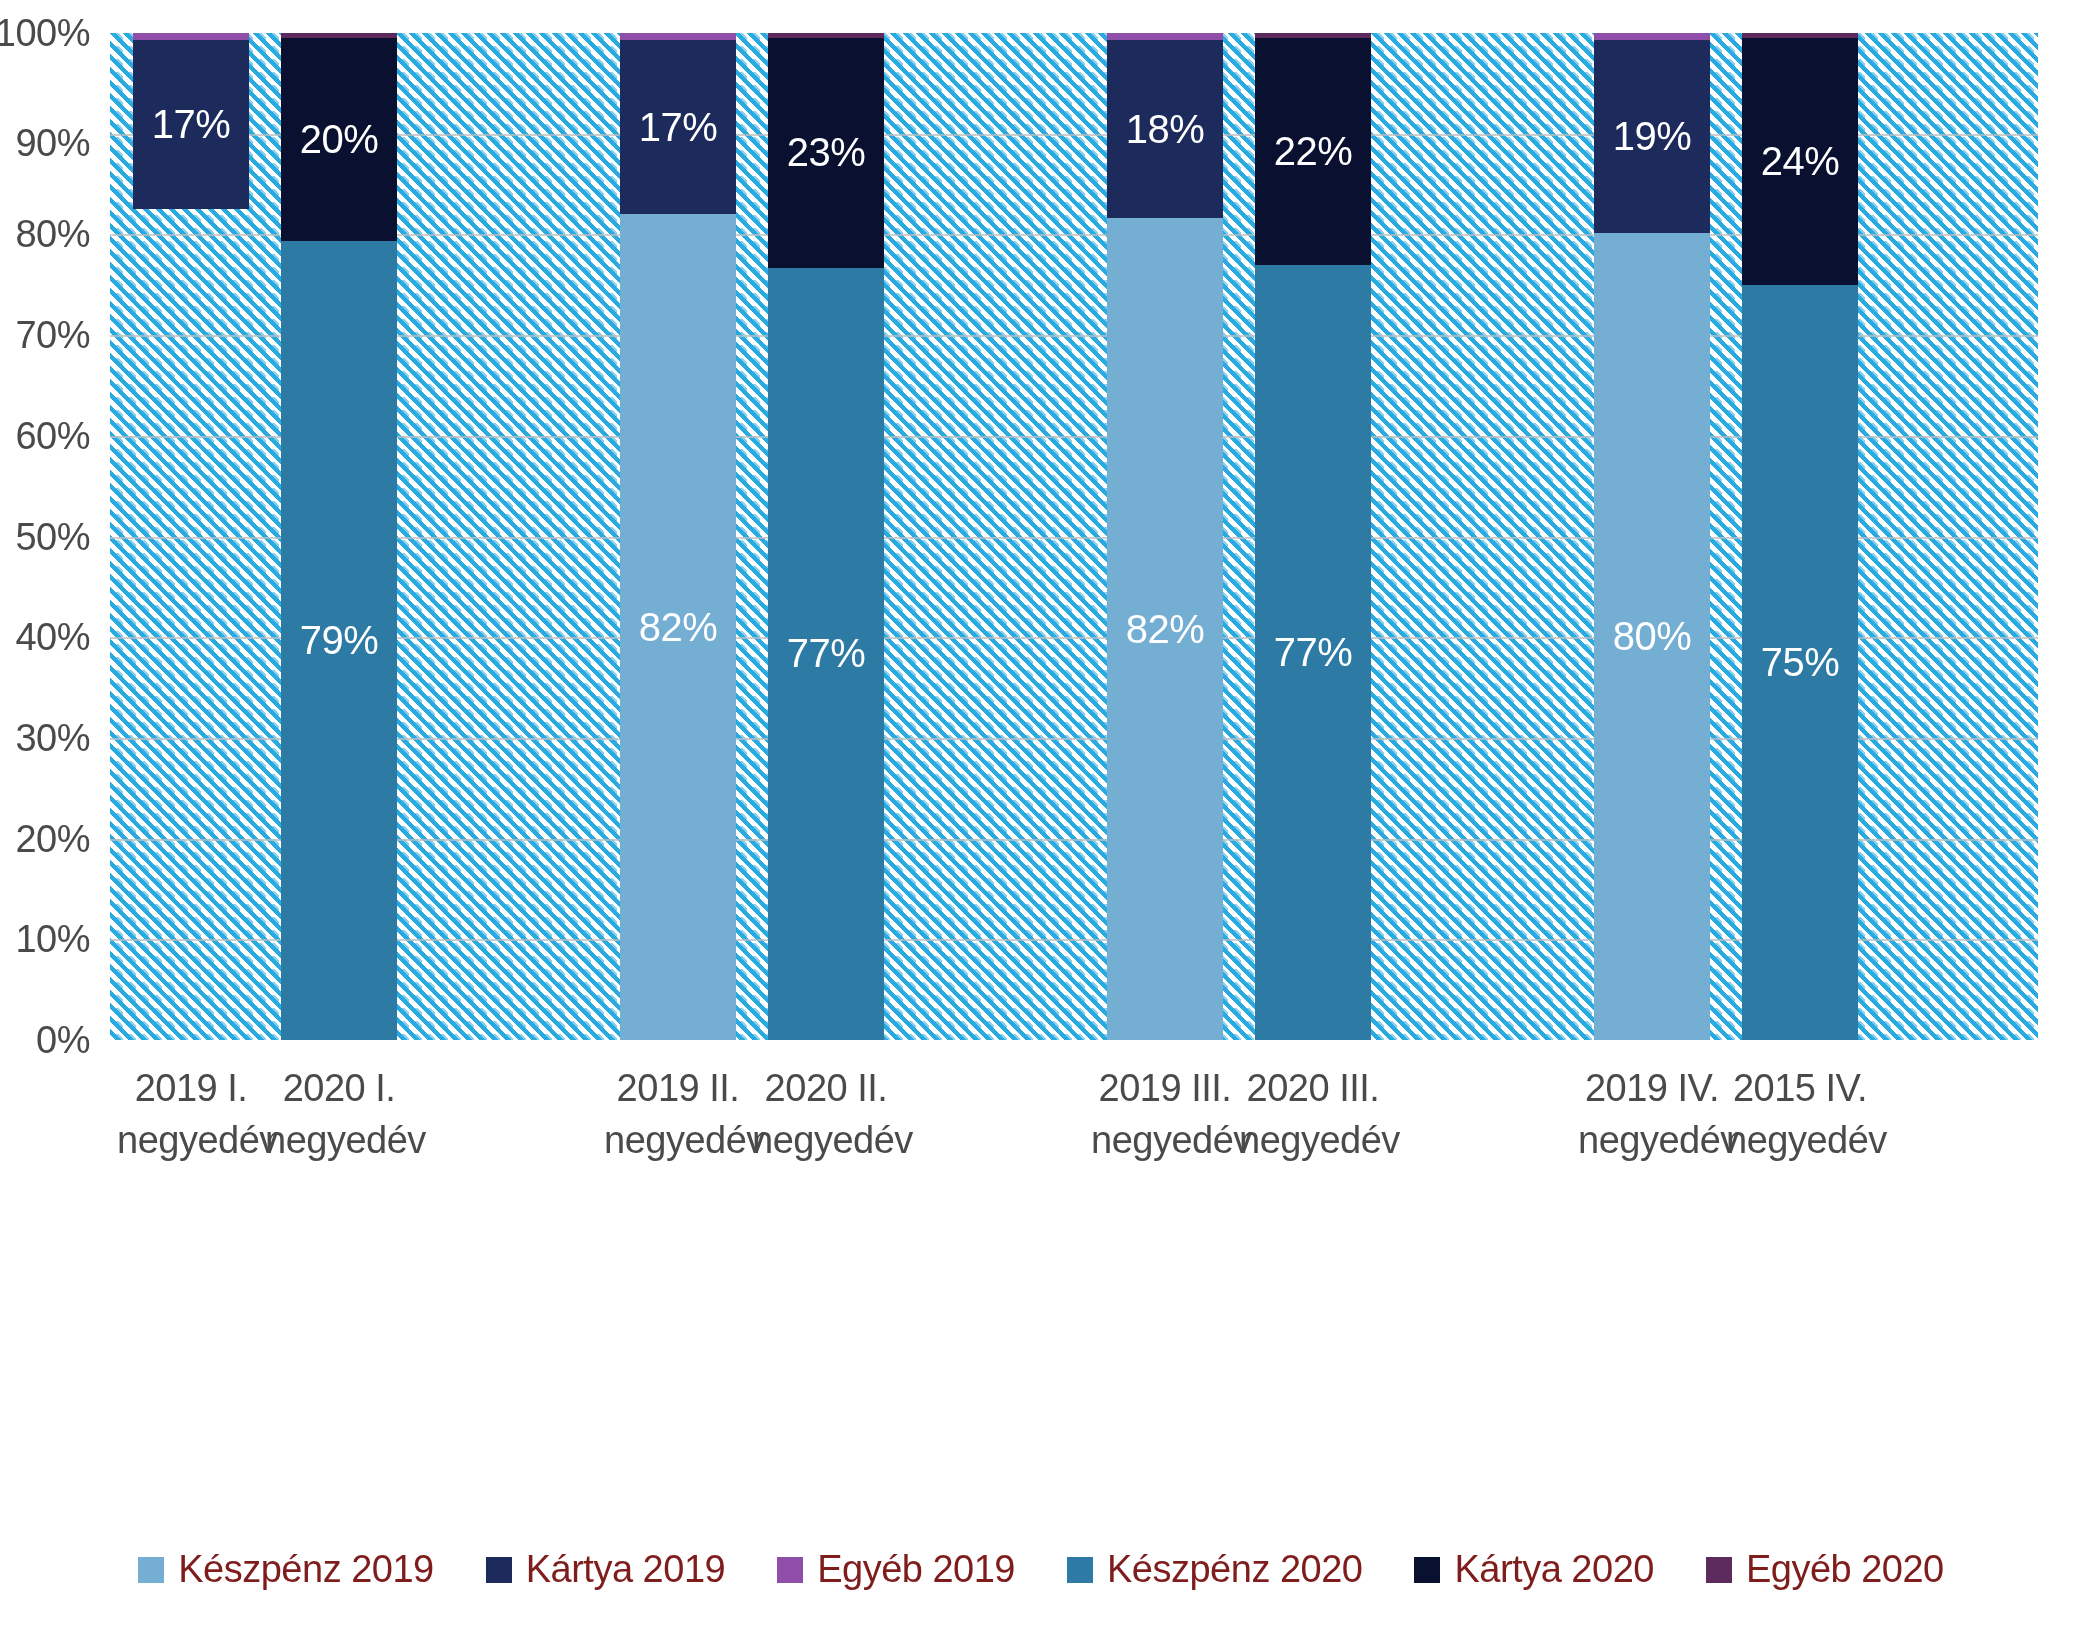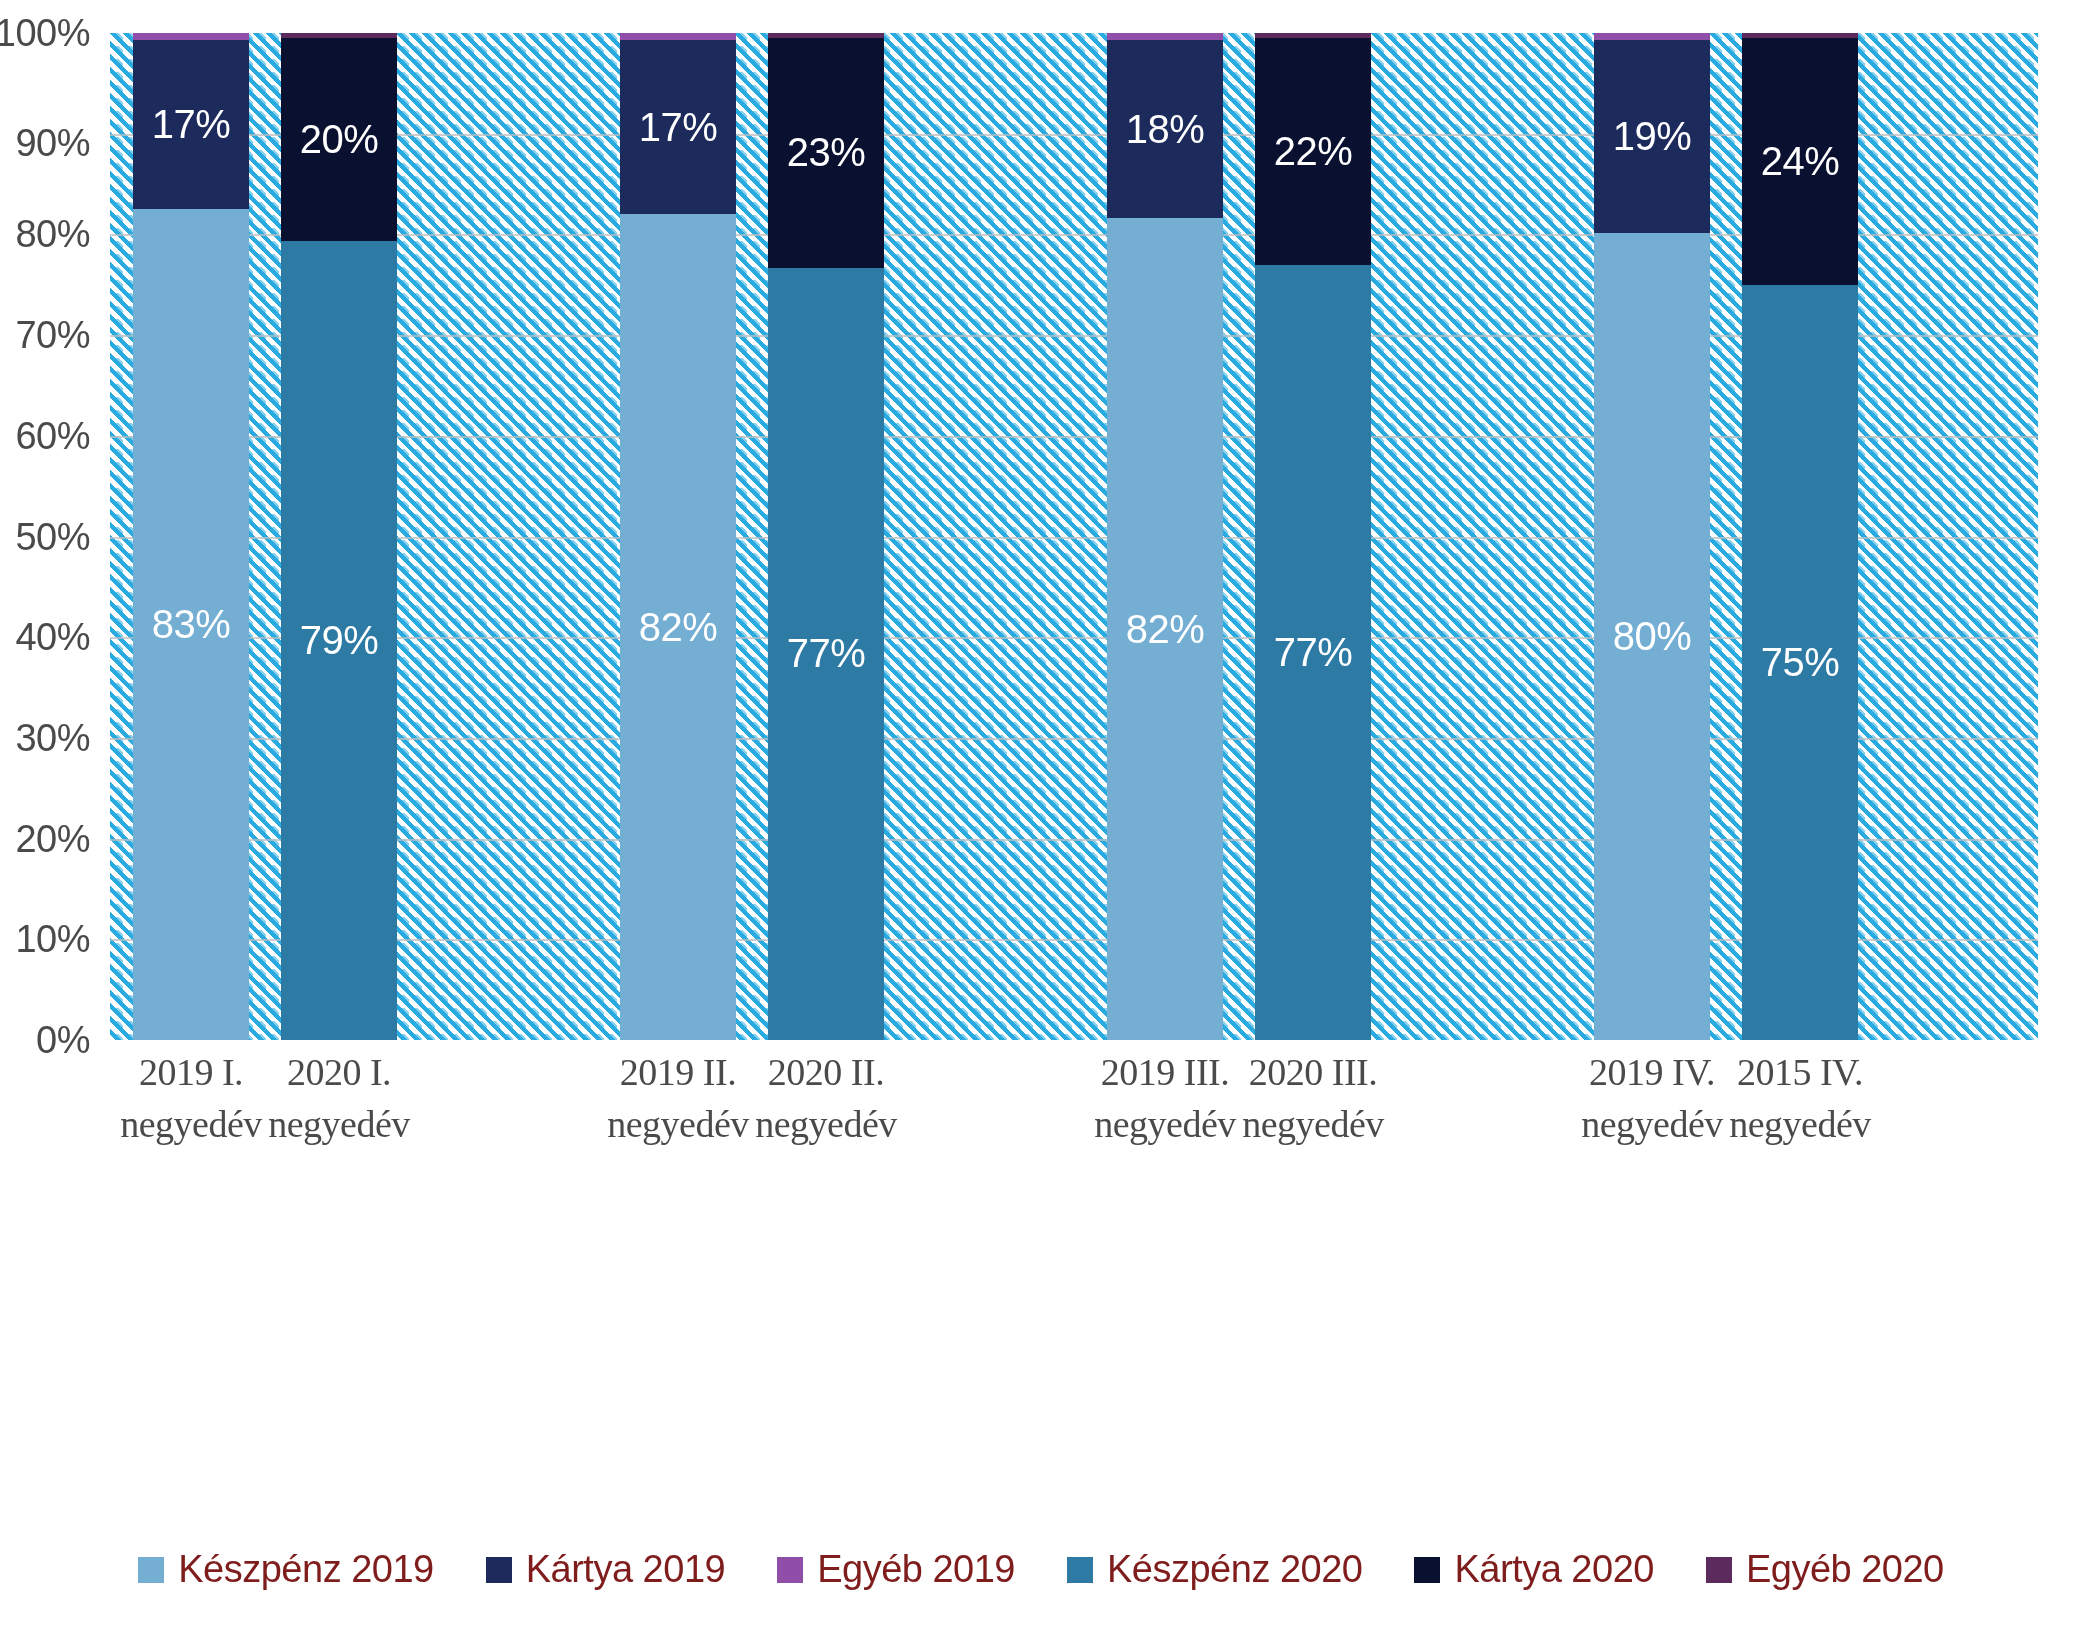--- a/index.html
+++ b/index.html
@@ -88,28 +88,27 @@
   
   #x-axis {
     position: absolute;
     left: 110px;
     top: 1046px;
     width: 1928px;
     height: 118px;
   }
   .x-label {
     position: absolute;
-    top: 0;
+    top: 16px;
     text-align: center;
     font-size: 38px;
     line-height: 52px;
     color: #4a4a4a;
     white-space: nowrap;
     letter-spacing: -0.5px;
-    font-family: Liberation Serif, serif;
   }
   .x-label .l2 { display: block; }
 
   
   #legend {
     position: absolute;
     left: 0;
     top: 1548px;
     width: 2082px;
     display: flex;
@@ -161,23 +160,20 @@
       <div class="gridline" style="top: 503.5px;"></div>
       <div class="gridline" style="top: 402.8px;"></div>
       <div class="gridline" style="top: 302.1px;"></div>
       <div class="gridline" style="top: 201.4px;"></div>
       <div class="gridline" style="top: 100.7px;"></div>
       <div class="bar" style="left: 23px; width: 116px;">
         <div class="seg" style="height: 7.049px; background: rgb(143, 79, 168);"></div>
         <div class="seg" style="height: 169.176px; background: rgb(29, 42, 92);">
           <span class="seg-label">17%</span>
         </div>
-        <div class="seg" style="height: 830.775px; background: rgb(116, 174, 211);">
-          <span class="seg-label">83%</span>
-        </div>
       </div>
       <div class="bar" style="left: 171px; width: 116px;">
         <div class="seg" style="height: 5.035px; background: rgb(92, 42, 92);"></div>
         <div class="seg" style="height: 203.414px; background: rgb(10, 16, 48);">
           <span class="seg-label">20%</span>
         </div>
         <div class="seg" style="height: 798.551px; background: rgb(45, 122, 165);">
           <span class="seg-label">79%</span>
         </div>
       </div>

